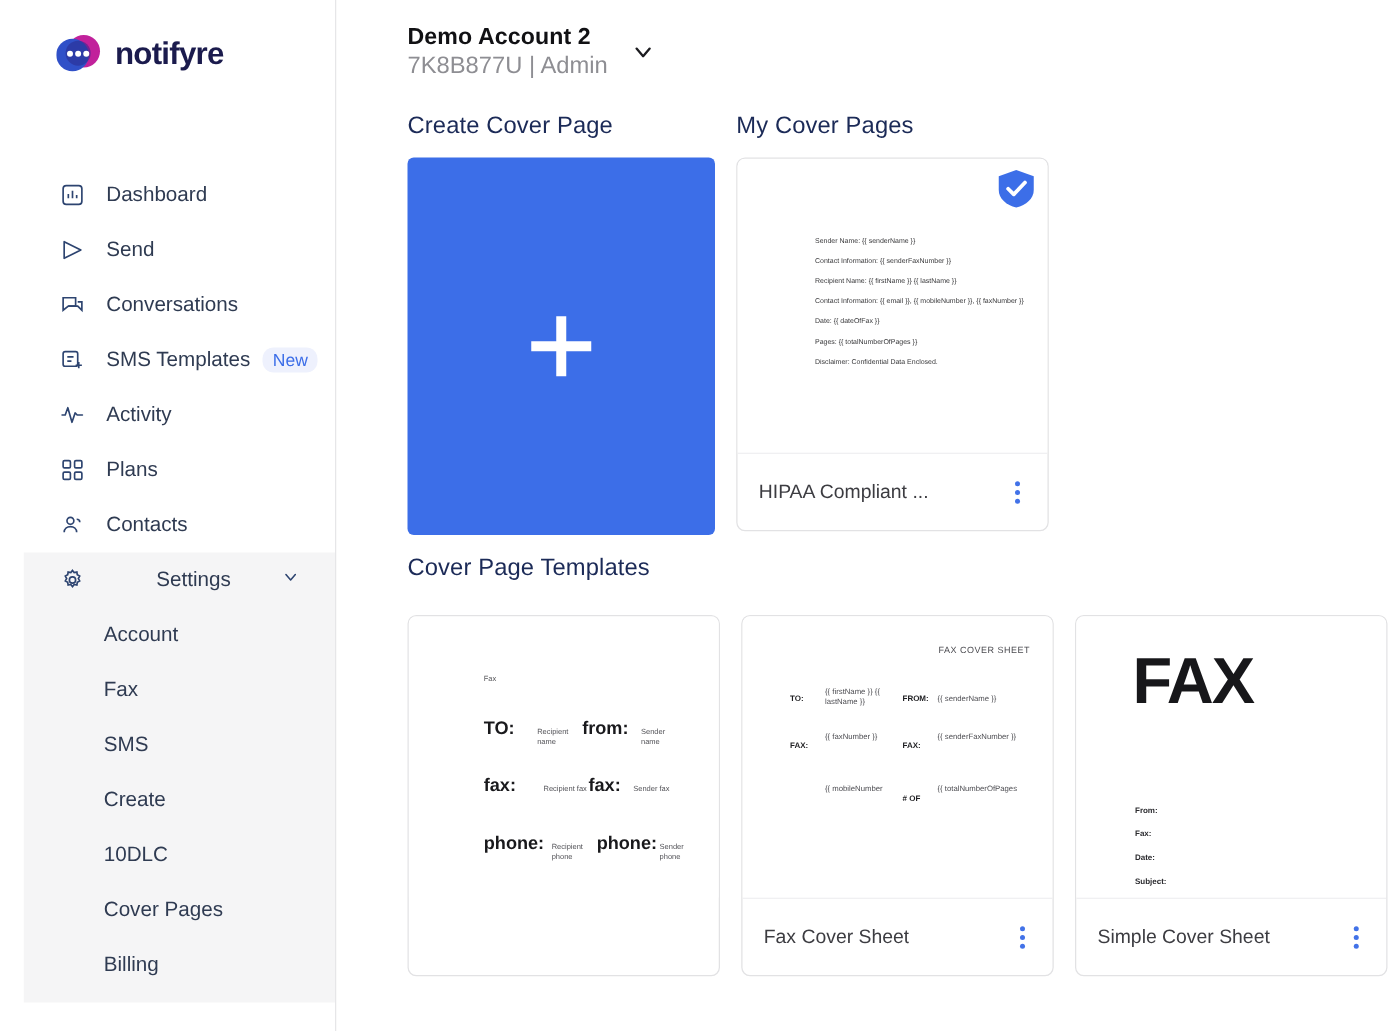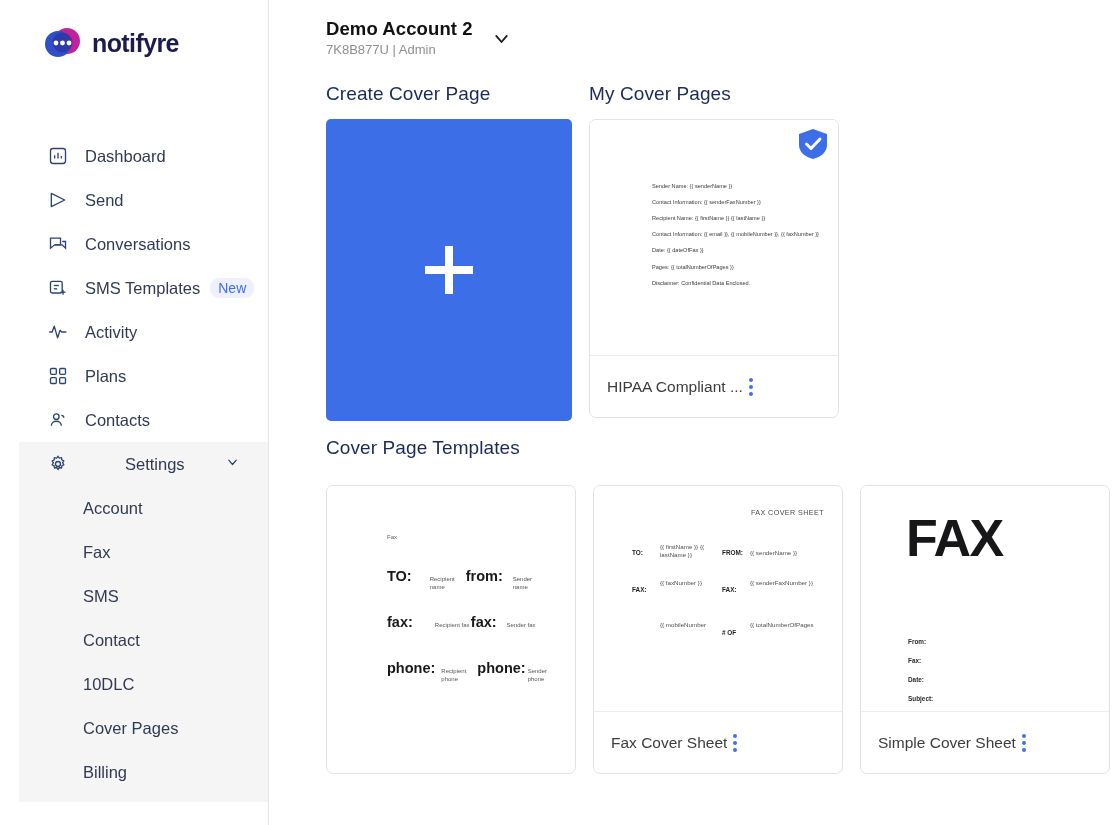--- a/index.html
+++ b/index.html
@@ -60,21 +60,21 @@
     color: #2f3b52; font-size: 16.5px; cursor: pointer;
   }
 
   
   .main { flex: 1; height: 825px; position: relative; overflow: hidden; }
   .topbar { display: flex; align-items: center; padding: 18px 0 0 57px; }
   .acct-name {
     font-size: 18.5px; font-weight: bold; color: #111114;
     letter-spacing: 0.1px; line-height: 1.15;
   }
-  .acct-sub { font-size: 13px; color: #8e8e93; margin-top: 3px; }
+  .acct-sub { font-size: 19px; color: #8e8e93; margin-top: 3px; }
   .acct-chev { margin-left: 18px; margin-top: 6px; color: #1c1c20; }
 
   .content { padding: 0 0 0 57px; }
   .section-title {
     font-size: 19px; color: #1b2a57;
     font-weight: normal; letter-spacing: 0.1px;
   }
 
   .row-top { display: flex; gap: 17px; margin-top: 26px; }
   .col-create { width: 246px; }
@@ -99,20 +99,21 @@
     border: 1px solid #e2e2e4;
     border-radius: 7px; background: #ffffff;
     overflow: hidden; position: relative;
   }
   .card-preview {
     background: #ffffff; position: relative; overflow: hidden;
   }
   .card-footer {
     border-top: 1px solid #ececee;
     height: 62px; display: flex; align-items: center;
+    justify-content: space-between;
     padding: 0 16px 0 17px;
   }
   .card-title {
     font-size: 15.5px; color: #3c3c41;
     white-space: nowrap; overflow: hidden; text-overflow: ellipsis;
   }
   .kebab {
     display: flex; flex-direction: column; gap: 3px;
     padding: 6px 6px; cursor: pointer;
   }
@@ -286,21 +287,21 @@
         <div class="sub-item">
           <span>Account</span>
         </div>
         <div class="sub-item">
           <span>Fax</span>
         </div>
         <div class="sub-item">
           <span>SMS</span>
         </div>
         <div class="sub-item">
-          <span>Contact</span>
+          <span>Create</span>
         </div>
         <div class="sub-item">
           <span>10DLC</span>
         </div>
         <div class="sub-item">
           <span>Cover Pages</span>
         </div>
         <div class="sub-item">
           <span>Billing</span>
         </div>

